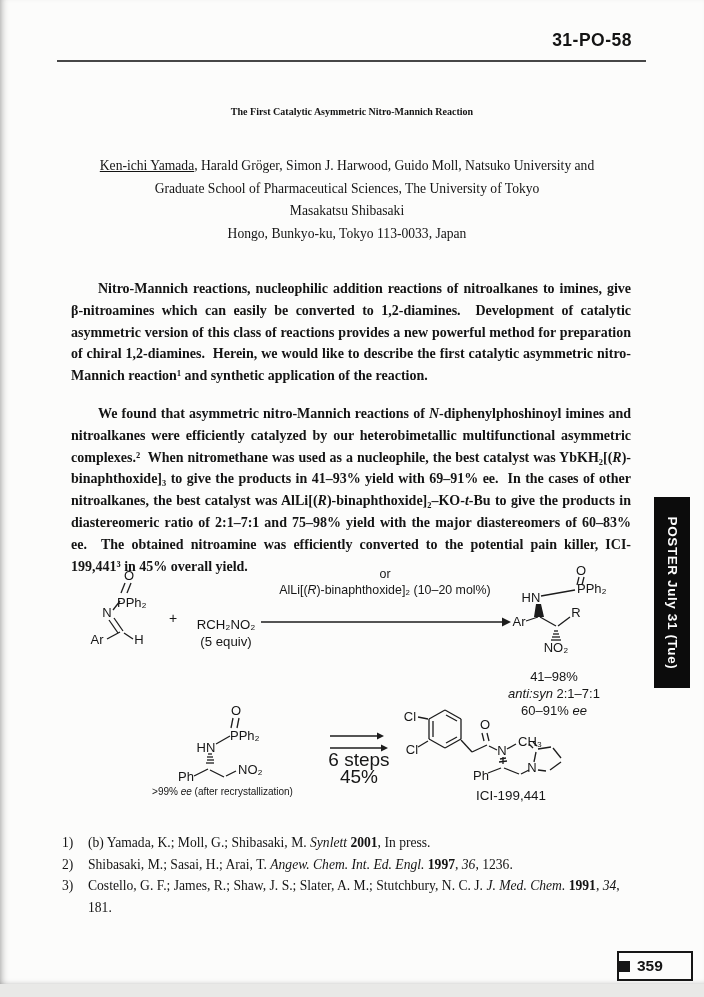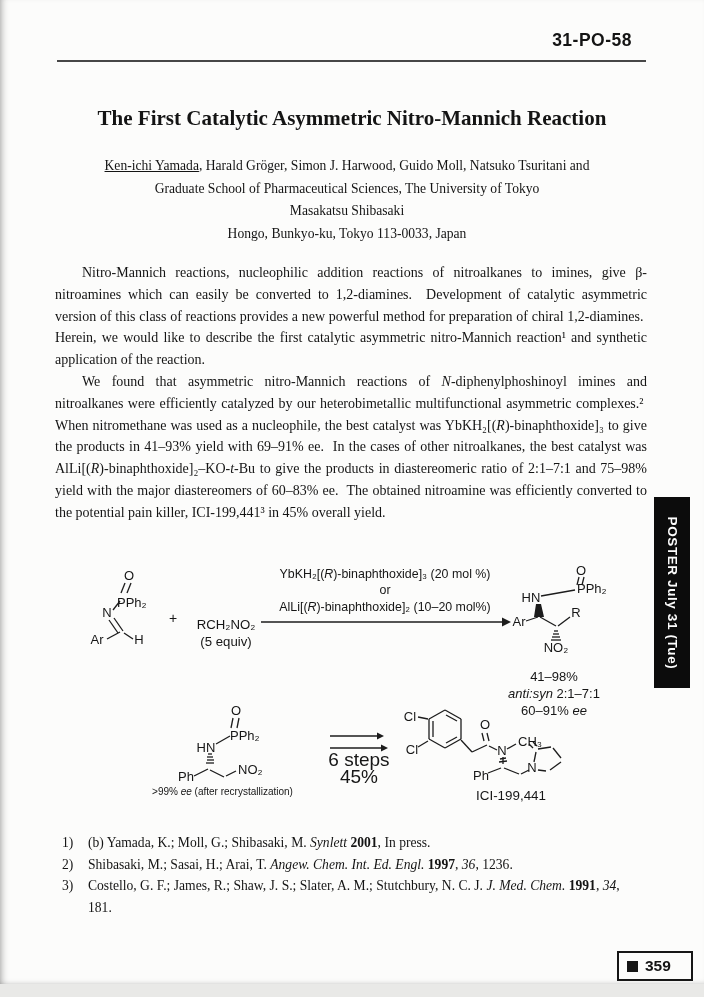--- a/index.html
+++ b/index.html
@@ -3,26 +3,26 @@
 <meta charset="utf-8">
 <style>
   html,body{margin:0;padding:0;background:#e9e9e7;}
   .page{position:relative;width:704px;height:984px;background:#fcfcfb;overflow:hidden;
         font-family:"Liberation Serif","DejaVu Serif",serif;color:#141414;
         box-shadow:inset 7px 0 9px -7px rgba(0,0,0,.45), inset 0 -4px 6px -5px rgba(0,0,0,.25);}
   .header-code{position:absolute;top:30px;right:72px;font-family:"Liberation Sans","DejaVu Sans",sans-serif;
         font-weight:bold;font-size:17.5px;letter-spacing:.5px;}
   .rule{position:absolute;left:57px;top:60px;width:589px;height:2px;background:#474747;}
   .title{position:absolute;left:0;right:0;top:106px;margin:0;text-align:center;
-        font-size:21px;font-weight:bold;}
+        font-size:10px;font-weight:bold;}
   .authors{position:absolute;left:0;right:10px;top:155px;text-align:center;font-size:13.6px;line-height:22.5px;}
   .u{text-decoration:underline;}
   .abstract{position:absolute;left:55px;top:262px;width:592px;text-align:justify;
         font-size:14px;line-height:21.8px;}
-  .para{margin:0;text-indent:27px;}
+  .para{margin:16px;text-indent:27px;font-weight:bold;}
   .it{font-style:italic;}
   .b{font-weight:bold;}
   
   .chem{position:absolute;font-family:"Liberation Sans","DejaVu Sans",sans-serif;color:#161616;}
   svg.struct{position:absolute;overflow:visible;}
   svg.struct text{font-family:"Liberation Sans","DejaVu Sans",sans-serif;font-size:13px;fill:#161616;}
   svg.struct line, svg.struct polyline, svg.struct path{stroke:#1c1c1c;stroke-width:1.3;fill:none;}
   svg.struct polygon.wedge{fill:#1c1c1c;stroke:none;}
   svg.struct polygon.head{fill:#1c1c1c;stroke:none;}
   .cond{position:absolute;left:259px;top:566px;width:252px;text-align:center;
@@ -35,36 +35,36 @@
   .icicap{position:absolute;left:424px;top:788px;width:122px;text-align:right;font-size:13.4px;}
   .refs{position:absolute;left:62px;top:832px;width:584px;font-size:13.6px;line-height:21.6px;}
   .ref-row{display:flex;}
   .ref-num{width:26px;flex:0 0 26px;}
   .ref-body{flex:1;}
   .side-tab{position:absolute;left:654px;top:497px;width:36px;height:191px;background:#0c0c0c;}
   .side-tab span{position:absolute;left:50%;top:50%;transform:translate(-50%,-50%) rotate(90deg);
         white-space:nowrap;color:#fdfdfd;font-family:"Liberation Sans","DejaVu Sans",sans-serif;
         font-weight:bold;font-size:13.5px;letter-spacing:.6px;}
   .page-box{position:absolute;left:617px;top:951px;width:76px;height:30px;border:2px solid #161616;
-        display:flex;align-items:center;padding-left:8px;box-sizing:border-box;background:#fcfcfb;}
+        display:flex;align-items:center;box-sizing:border-box;background:#fcfcfb;}
   .page-box .sq{width:11px;height:11px;background:#161616;margin-right:7px;}
   .page-box .num{font-family:"Liberation Sans","DejaVu Sans",sans-serif;font-weight:bold;font-size:15.5px;}
 </style>
 </head>
 <body>
 
 <div class="page">
 
   <div class="header-code">31-PO-58</div>
   <div class="rule"></div>
 
   <h1 class="title">The First Catalytic Asymmetric Nitro-Mannich Reaction</h1>
 
   <div class="authors">
-    <div><span class="u">Ken-ichi Yamada</span><span>, Harald Gröger, Simon J. Harwood, Guido Moll, Natsuko Tsuritani and</span></div>
+    <div><span class="u">Ken-ichi Yamada</span><span>, Harald Gröger, Simon J. Harwood, Guido Moll, Natsuko University and</span></div>
     <div>Graduate School of Pharmaceutical Sciences, The University of Tokyo</div>
     <div>Masakatsu Shibasaki</div>
     <div>Hongo, Bunkyo-ku, Tokyo 113-0033, Japan</div>
   </div>
 
   <div class="abstract">
     <p class="para">Nitro-Mannich reactions, nucleophilic addition reactions of nitroalkanes to imines, give β-nitroamines which can easily be converted to 1,2-diamines.&nbsp; Development of catalytic asymmetric version of this class of reactions provides a new powerful method for preparation of chiral 1,2-diamines.&nbsp; Herein, we would like to describe the first catalytic asymmetric nitro-Mannich reaction¹ and synthetic application of the reaction.</p>
     <p class="para"><span>We found that asymmetric nitro-Mannich reactions of </span><span class="it">N</span><span>-diphenylphoshinoyl imines and nitroalkanes were efficiently catalyzed by our heterobimetallic multifunctional asymmetric complexes.²&nbsp; When nitromethane was used as a nucleophile, the best catalyst was YbKH₂[(</span><span class="it">R</span><span>)-binaphthoxide]₃ to give the products in 41–93% yield with 69–91% ee.&nbsp; In the cases of other nitroalkanes, the best catalyst was AlLi[(</span><span class="it">R</span><span>)-binaphthoxide]₂–KO-</span><span class="it">t</span><span>-Bu to give the products in diastereomeric ratio of 2:1–7:1 and 75–98% yield with the major diastereomers of 60–83% ee.&nbsp; The obtained nitroamine was efficiently converted to the potential pain killer, ICI-199,441³ in 45% overall yield.</span></p>
   </div>
 
@@ -85,21 +85,20 @@
     <text x="94" y="84" text-anchor="middle">H</text>
   </svg>
 
   <div class="plus chem">+</div>
   <div class="reagent chem">
     <div>RCH₂NO₂</div>
     <div>(5 equiv)</div>
   </div>
 
   <div class="cond chem">
-    <div><span>YbKH₂[(</span><span class="it">R</span><span>)-binaphthoxide]₃ (20 mol %)</span></div>
     <div>or</div>
     <div><span>AlLi[(</span><span class="it">R</span><span>)-binaphthoxide]₂ (10–20 mol%)</span></div>
   </div>
 
   <svg class="struct" style="left:258px;top:615px" width="256" height="14" viewBox="0 0 256 14">
     <line x1="3" y1="7" x2="244" y2="7"></line>
     <polygon class="head" points="244,2.5 253,7 244,11.5"></polygon>
   </svg>
 
   <svg class="struct" style="left:492px;top:566px" width="125" height="95" viewBox="0 0 125 95">

